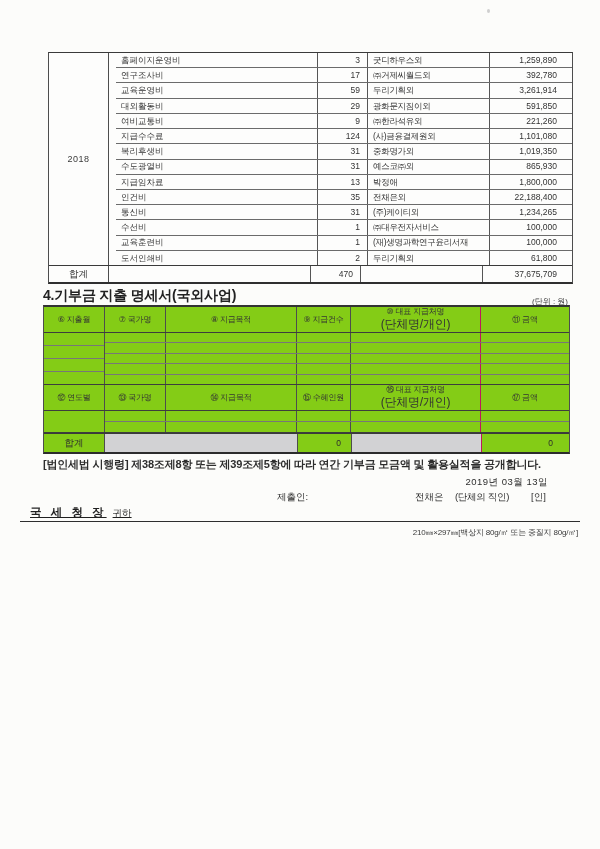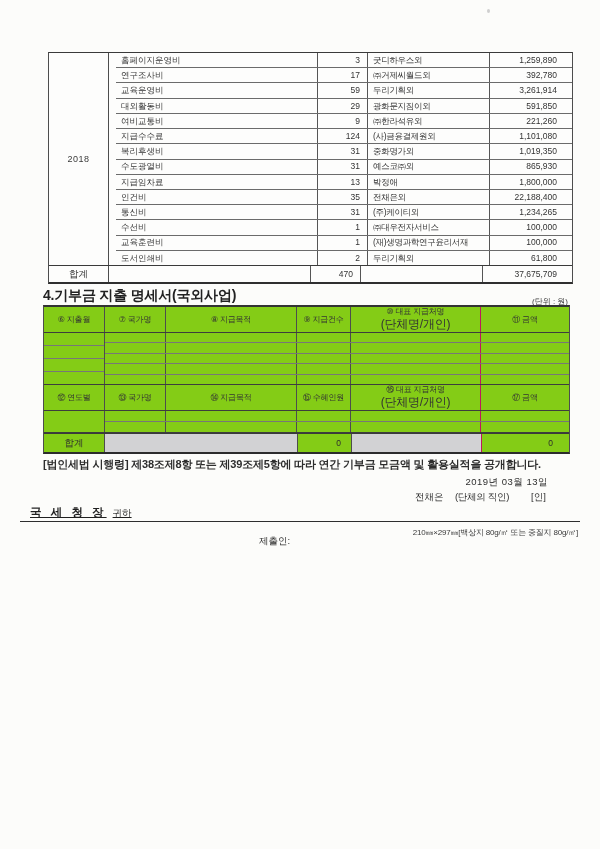--- a/index.html
+++ b/index.html
@@ -75,21 +75,21 @@
   .gf23{width:193px;border-right:1px solid #4d4d4d;}
   .num-r{justify-content:flex-end;}
   .pad10{padding-right:10px;}
   .pad16{padding-right:16px;}
 
   
   .legal-note{position:absolute;left:43px;top:457px;font-size:11px;font-weight:600;color:#2d2d2d;letter-spacing:-.2px;}
   .date-line{position:absolute;right:52px;top:476px;font-size:9.5px;color:#2d2d2d;letter-spacing:.5px;}
   .submit-line{position:absolute;left:0;top:491px;width:600px;height:14px;font-size:9.5px;color:#2d2d2d;}
   .submit-line span{position:absolute;top:0;}
-  .s-label{left:259px;margin-top:44px;}
+  .s-label{left:277px;}
   .s-name{left:415px;}
   .s-seal{left:455px;letter-spacing:-.3px;text-align:center;}
   .s-mark{left:531px;}
   .recipient{position:absolute;left:30px;top:505px;font-size:11.5px;font-weight:bold;color:#1f1f1f;letter-spacing:3px;text-decoration:underline;}
   .recipient .suffix{font-size:9.5px;font-weight:normal;letter-spacing:0;margin-left:6px;color:#2d2d2d;}
   .bottom-rule{position:absolute;left:20px;top:521px;width:560px;border-top:1.5px solid #2e2e2e;}
   .paper-spec{position:absolute;right:22px;top:527px;font-size:8px;color:#3a3a3a;letter-spacing:-.2px;}
   .artifact{position:absolute;left:487px;top:9px;width:3px;height:4px;background:#cfcfcf;border-radius:50%;}
 </style>
 </head>

